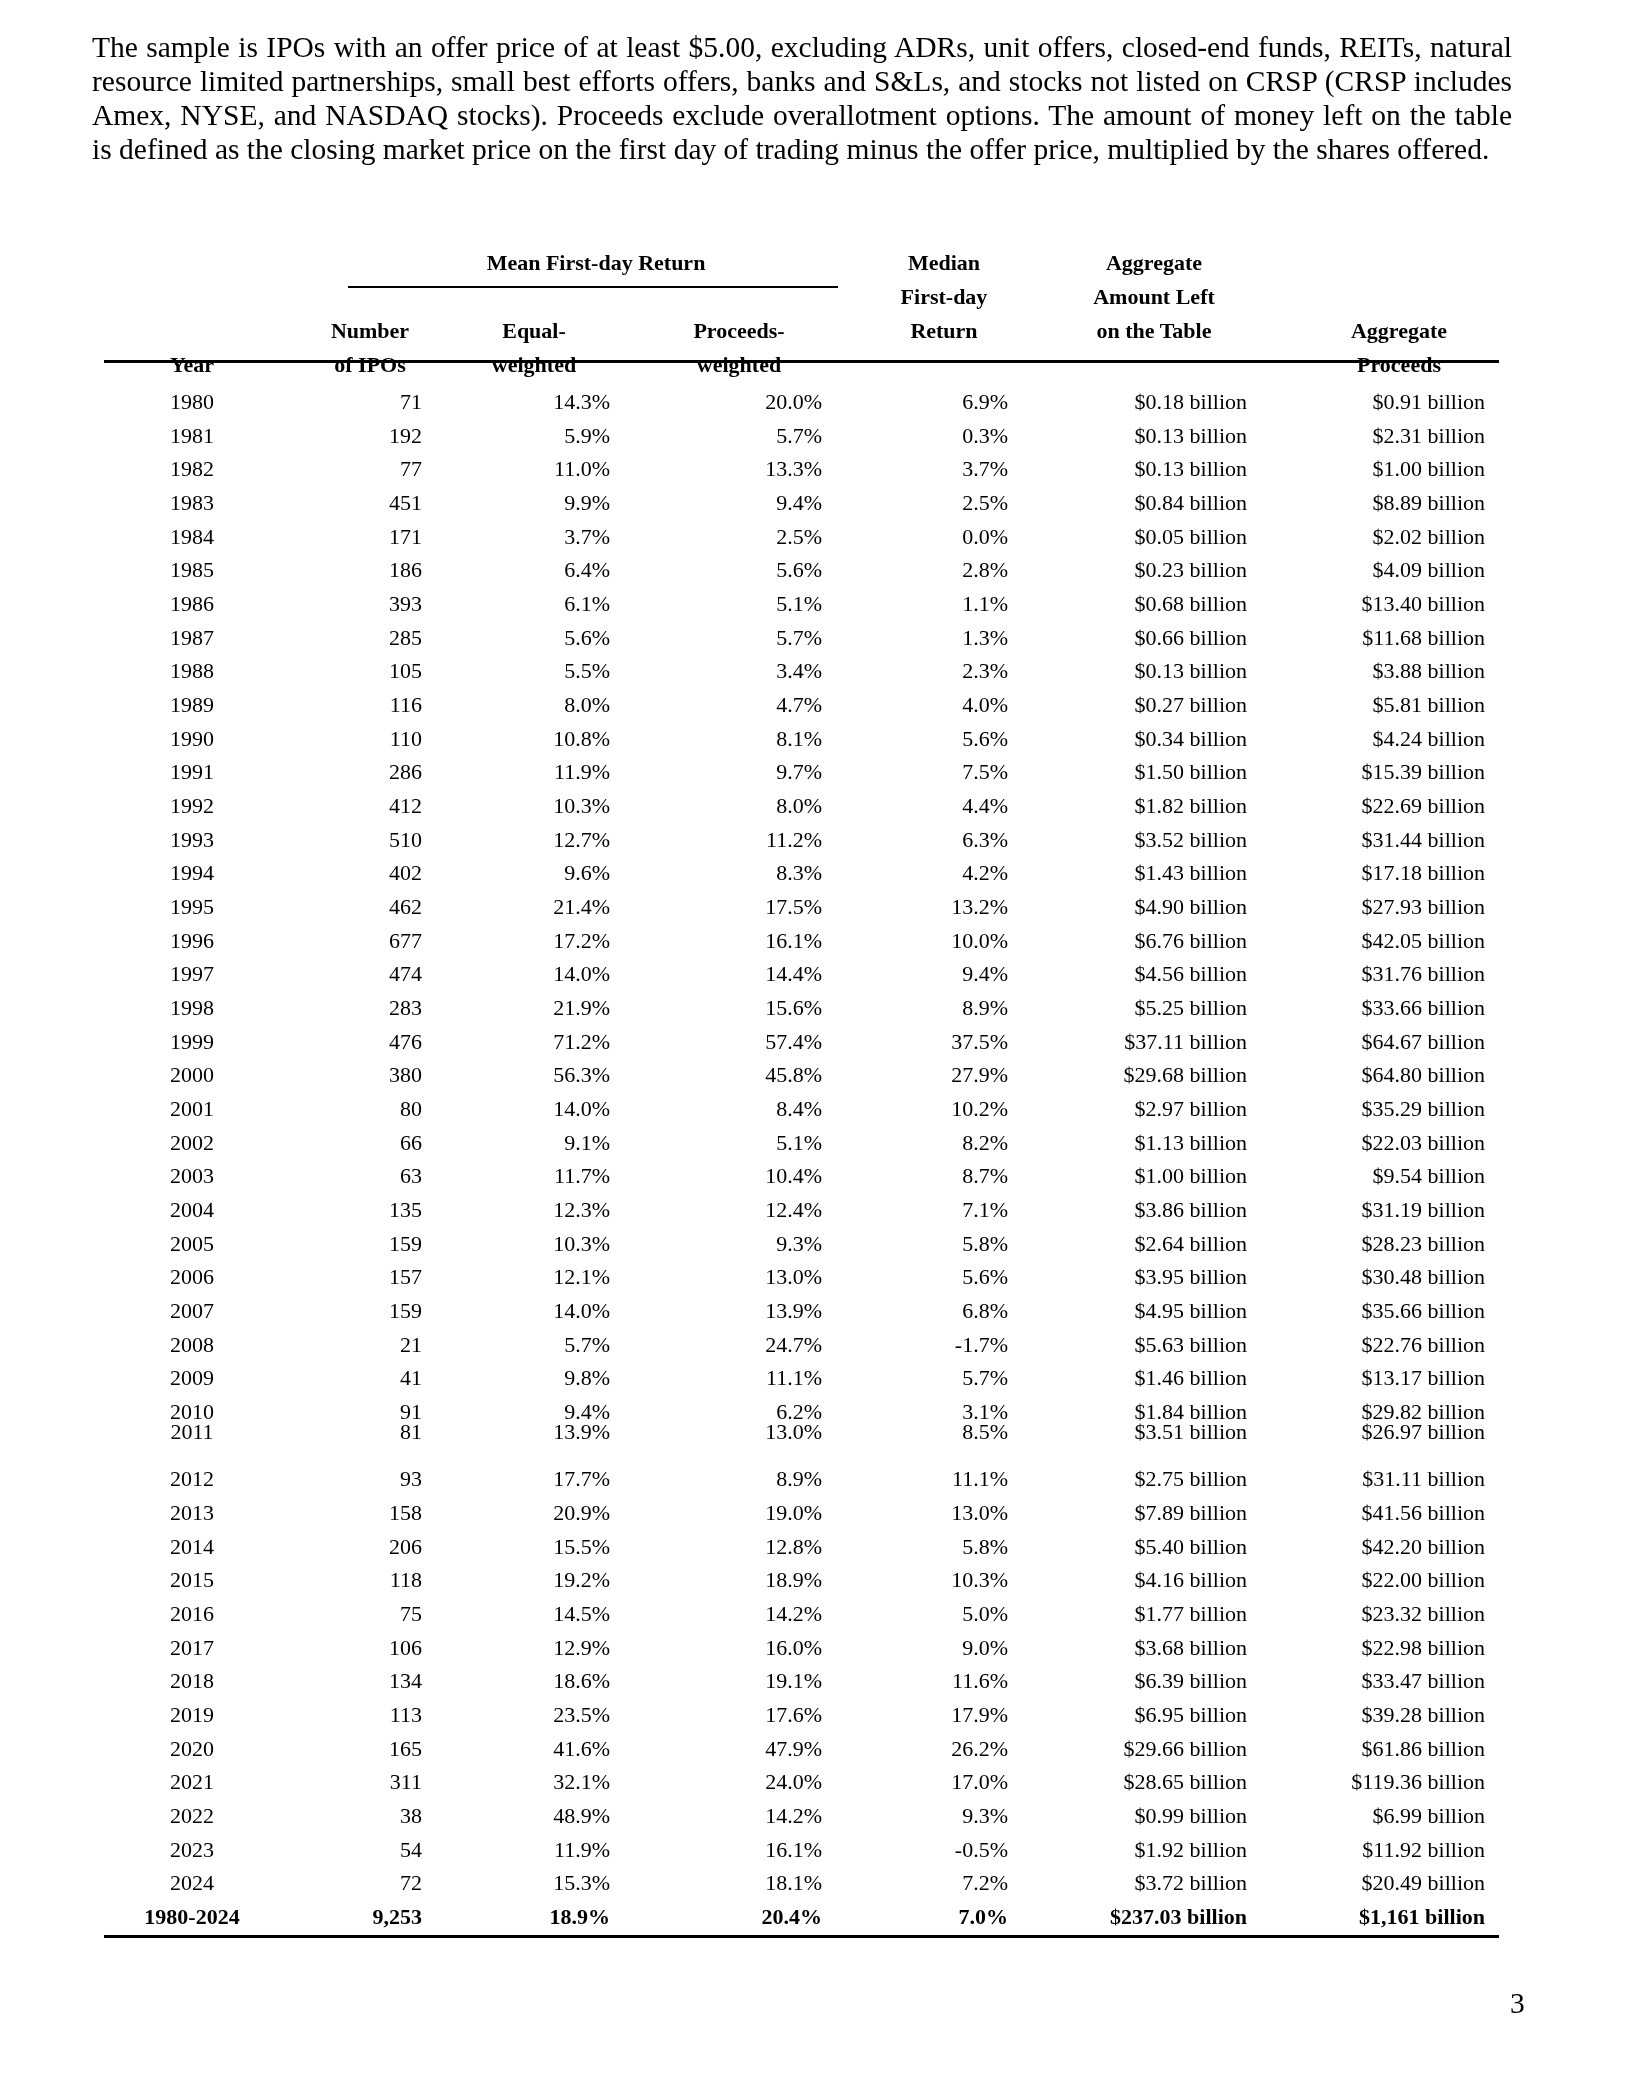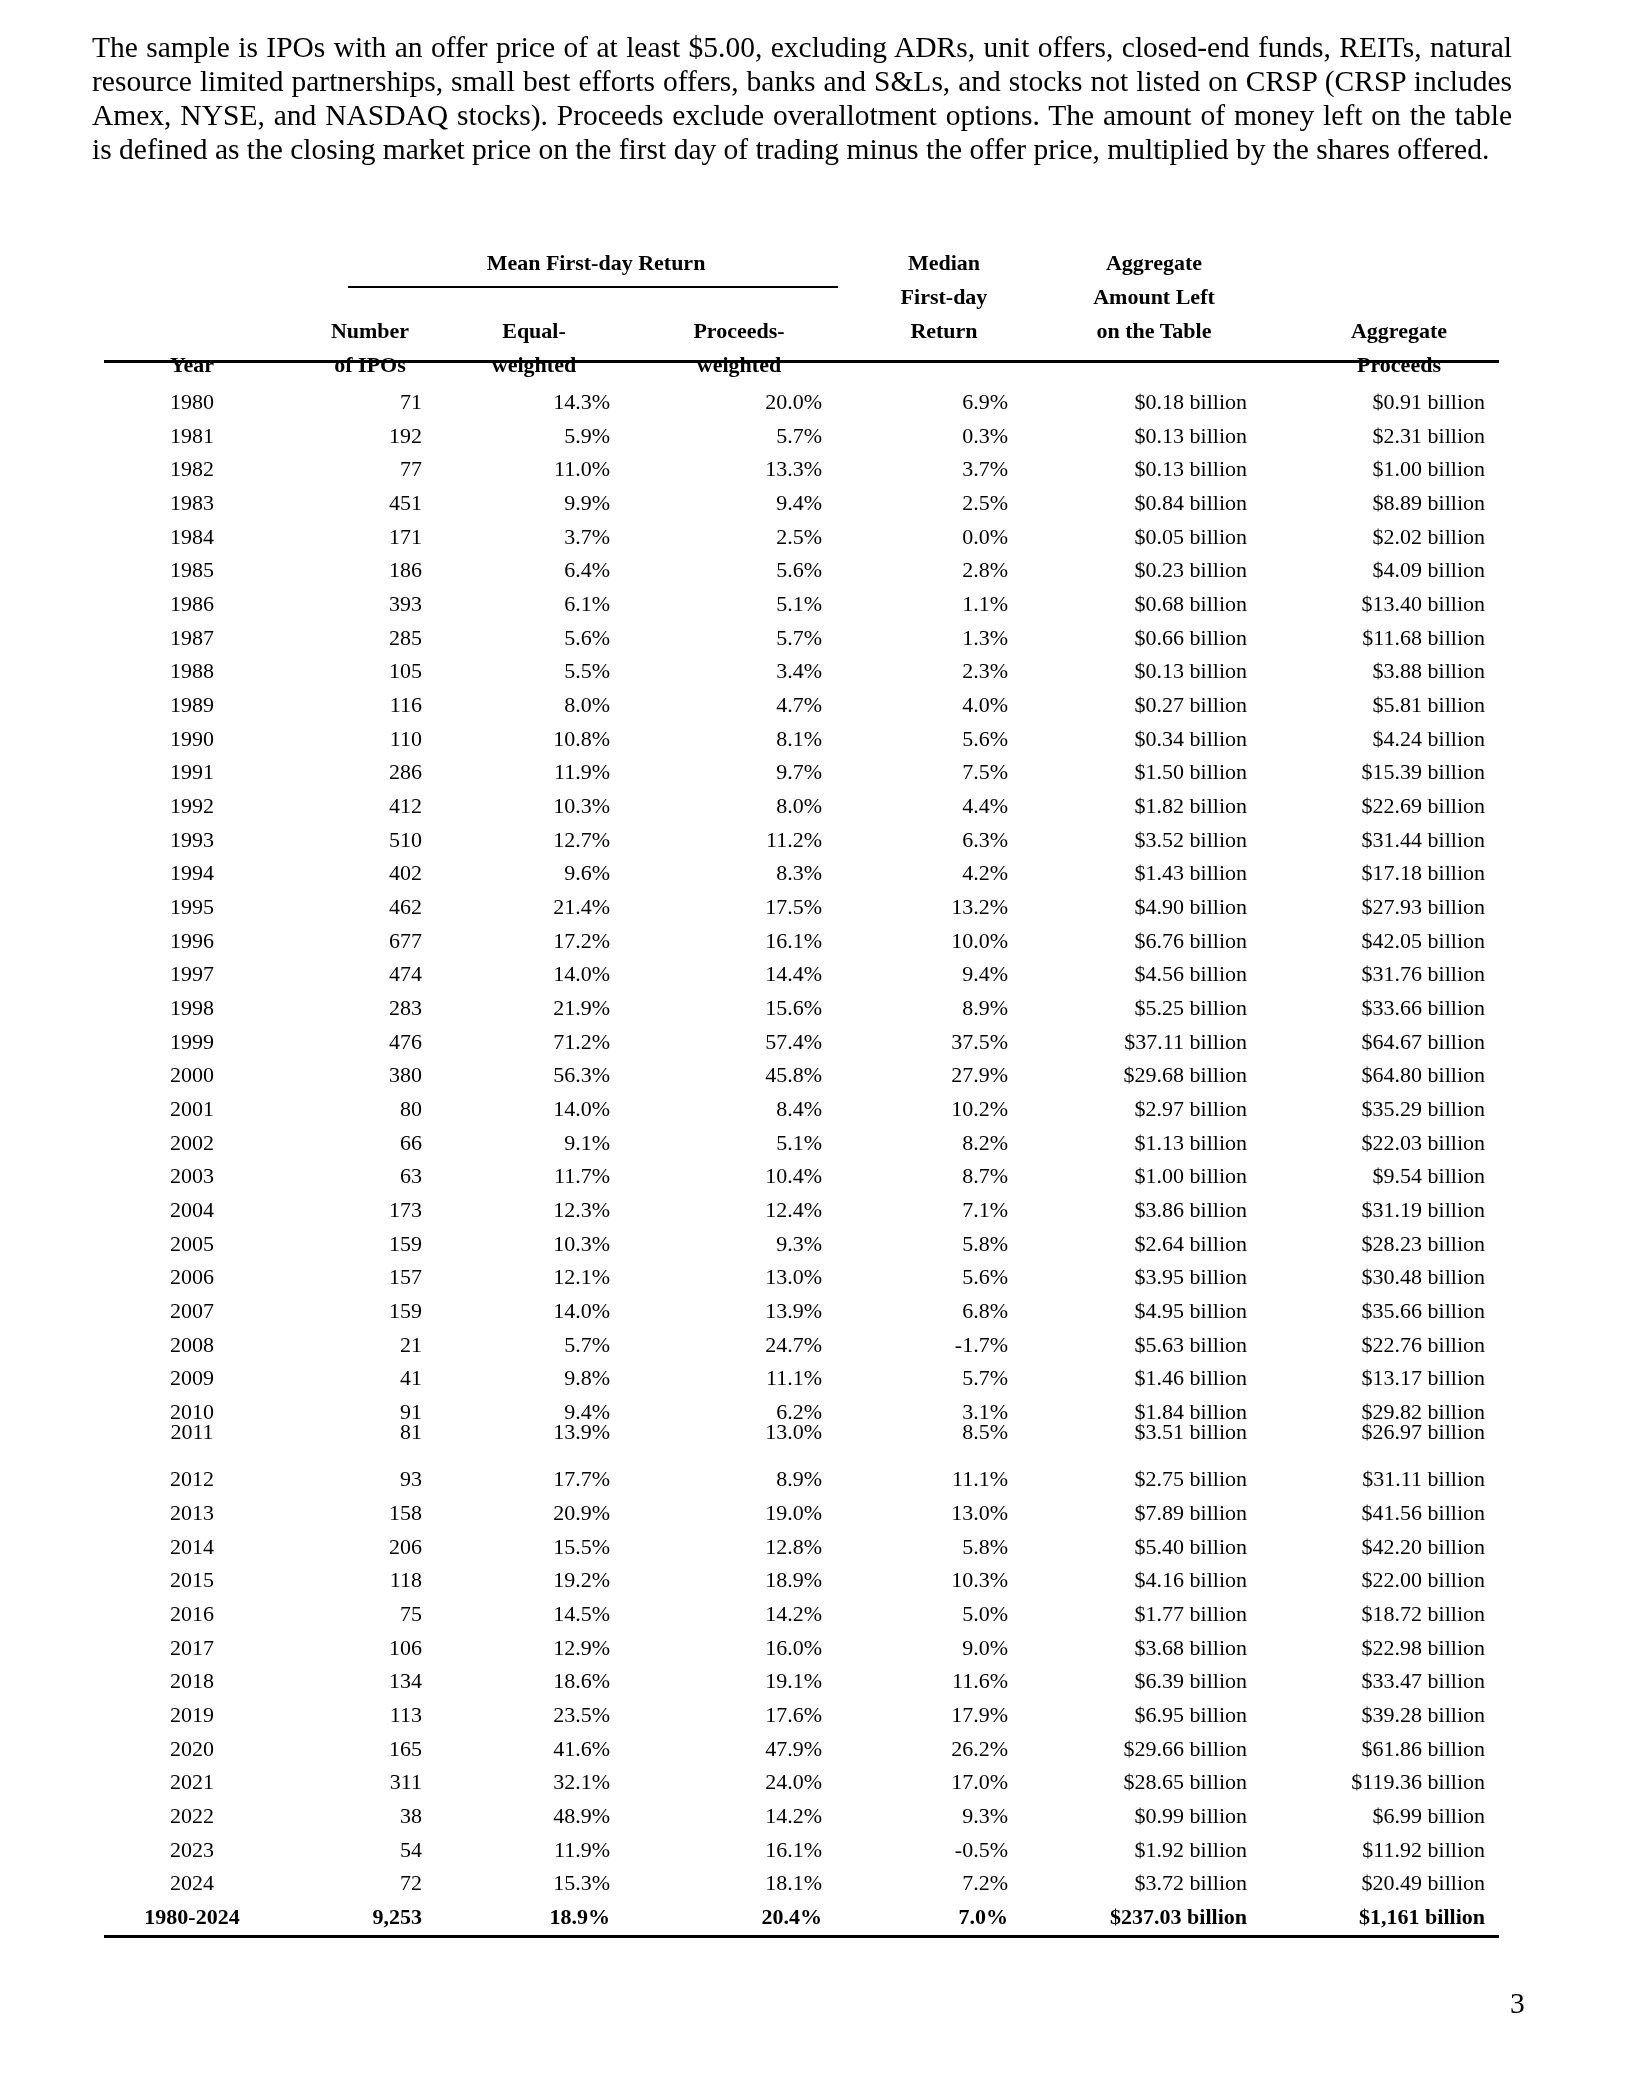--- a/index.html
+++ b/index.html
@@ -270,21 +270,21 @@
         <span class="cell c-year">2003</span>
         <span class="cell c-ipos">63</span>
         <span class="cell c-eq">11.7%</span>
         <span class="cell c-pw">10.4%</span>
         <span class="cell c-med">8.7%</span>
         <span class="cell c-amt">$1.00 billion</span>
         <span class="cell c-agg">$9.54 billion</span>
       </div>
       <div class="row" style="top: 947.08px;">
         <span class="cell c-year">2004</span>
-        <span class="cell c-ipos">173</span>
+        <span class="cell c-ipos">135</span>
         <span class="cell c-eq">12.3%</span>
         <span class="cell c-pw">12.4%</span>
         <span class="cell c-med">7.1%</span>
         <span class="cell c-amt">$3.86 billion</span>
         <span class="cell c-agg">$31.19 billion</span>
       </div>
       <div class="row" style="top: 980.75px;">
         <span class="cell c-year">2005</span>
         <span class="cell c-ipos">159</span>
         <span class="cell c-eq">10.3%</span>
@@ -383,21 +383,21 @@
         <span class="cell c-amt">$4.16 billion</span>
         <span class="cell c-agg">$22.00 billion</span>
       </div>
       <div class="row" style="top: 1351.12px;">
         <span class="cell c-year">2016</span>
         <span class="cell c-ipos">75</span>
         <span class="cell c-eq">14.5%</span>
         <span class="cell c-pw">14.2%</span>
         <span class="cell c-med">5.0%</span>
         <span class="cell c-amt">$1.77 billion</span>
-        <span class="cell c-agg">$18.72 billion</span>
+        <span class="cell c-agg">$23.32 billion</span>
       </div>
       <div class="row" style="top: 1384.79px;">
         <span class="cell c-year">2017</span>
         <span class="cell c-ipos">106</span>
         <span class="cell c-eq">12.9%</span>
         <span class="cell c-pw">16.0%</span>
         <span class="cell c-med">9.0%</span>
         <span class="cell c-amt">$3.68 billion</span>
         <span class="cell c-agg">$22.98 billion</span>
       </div>

